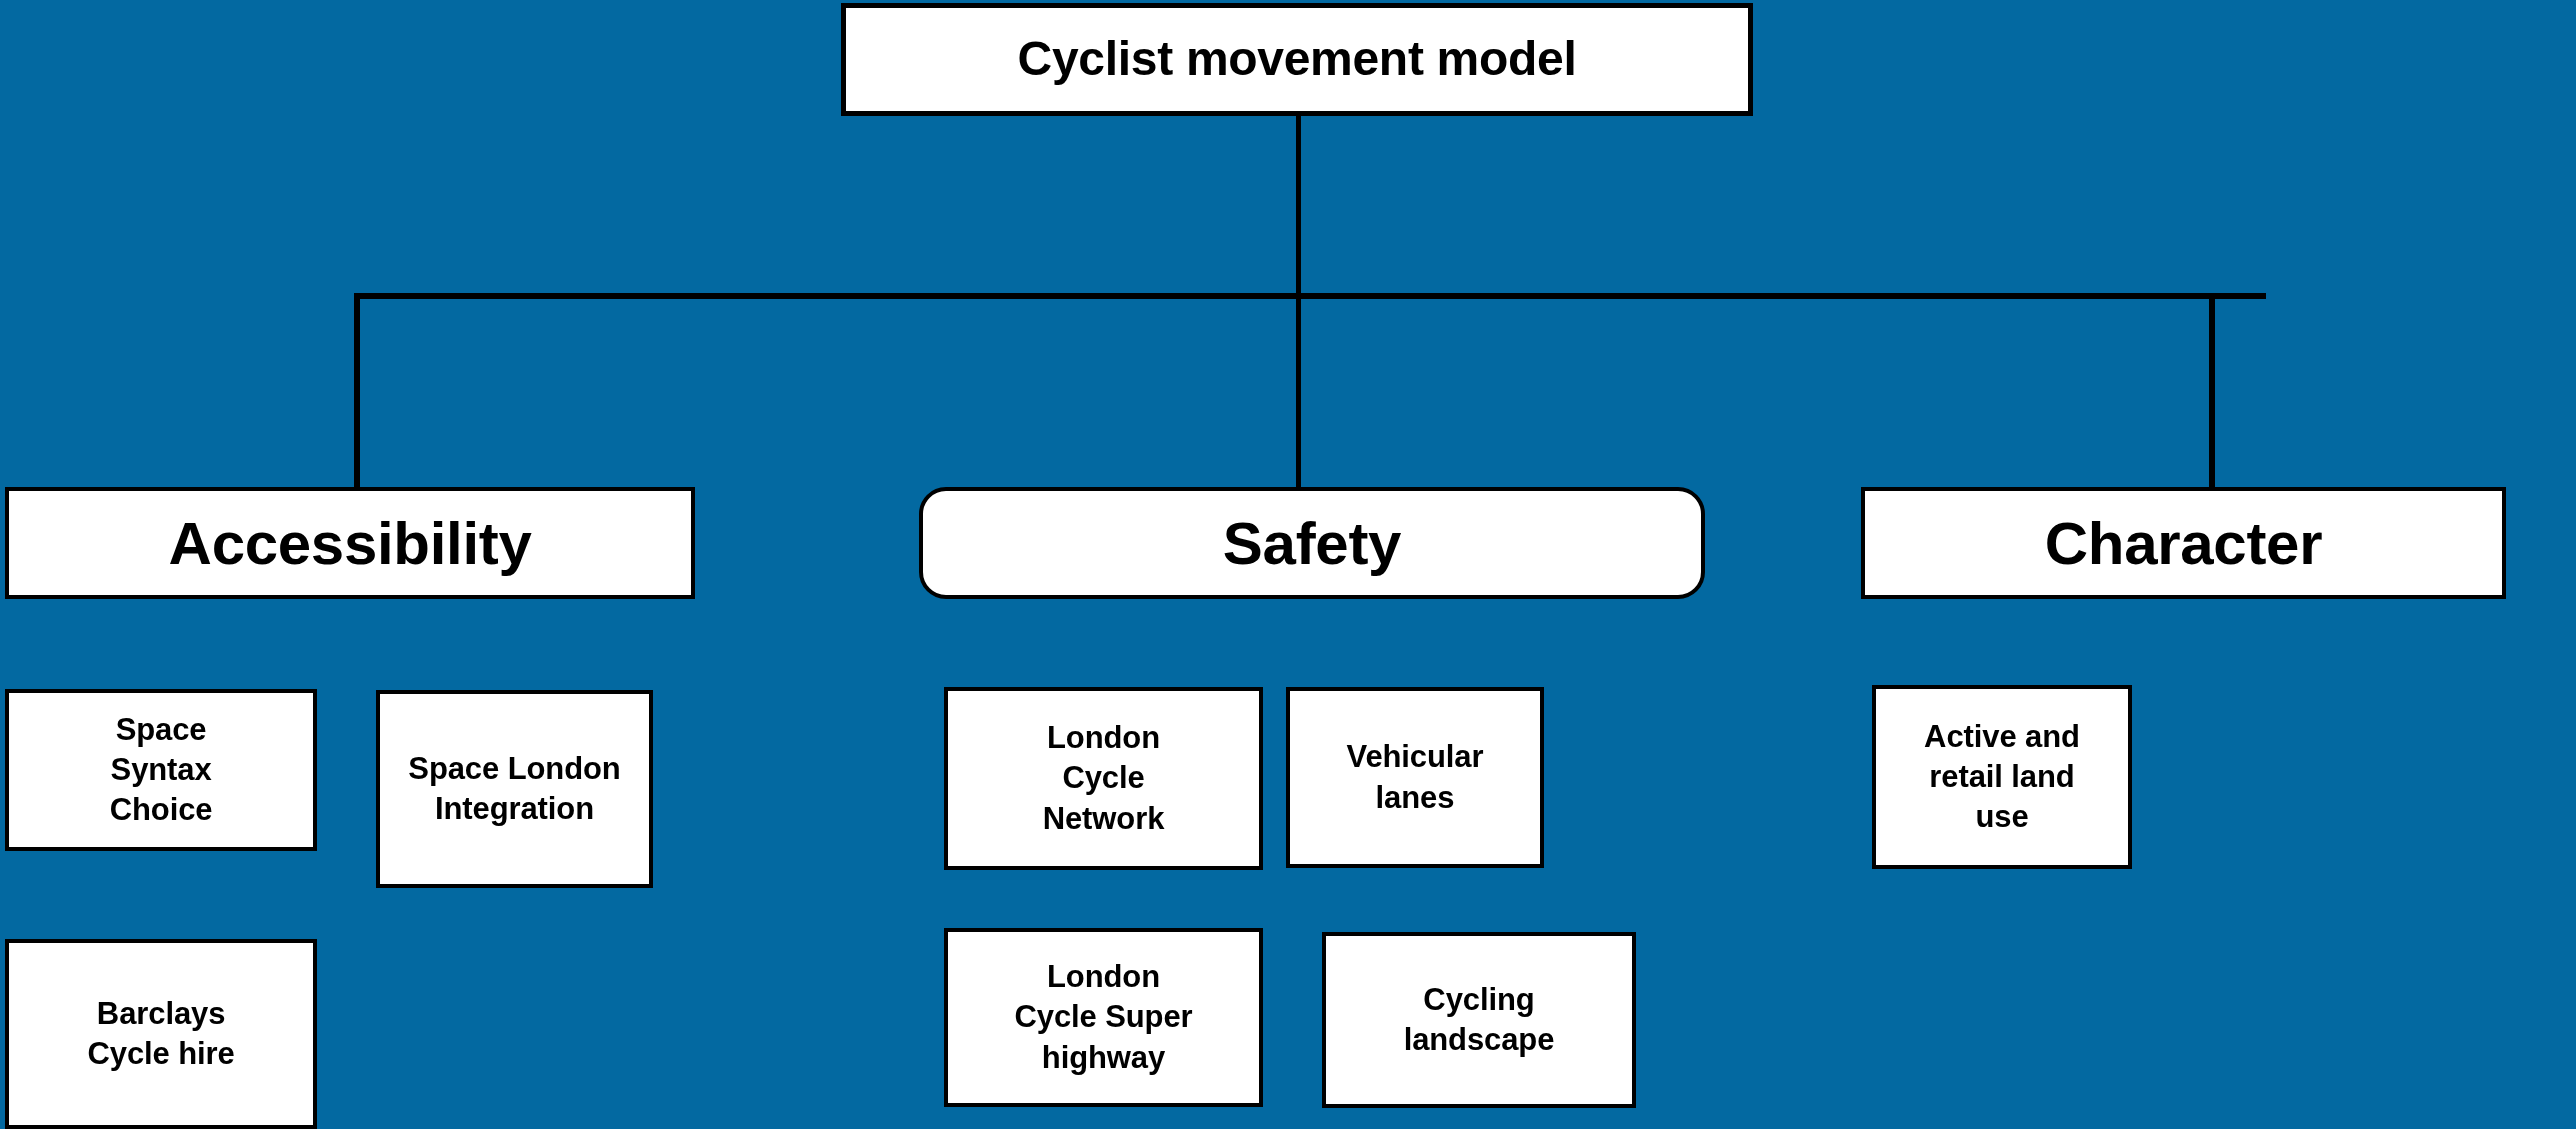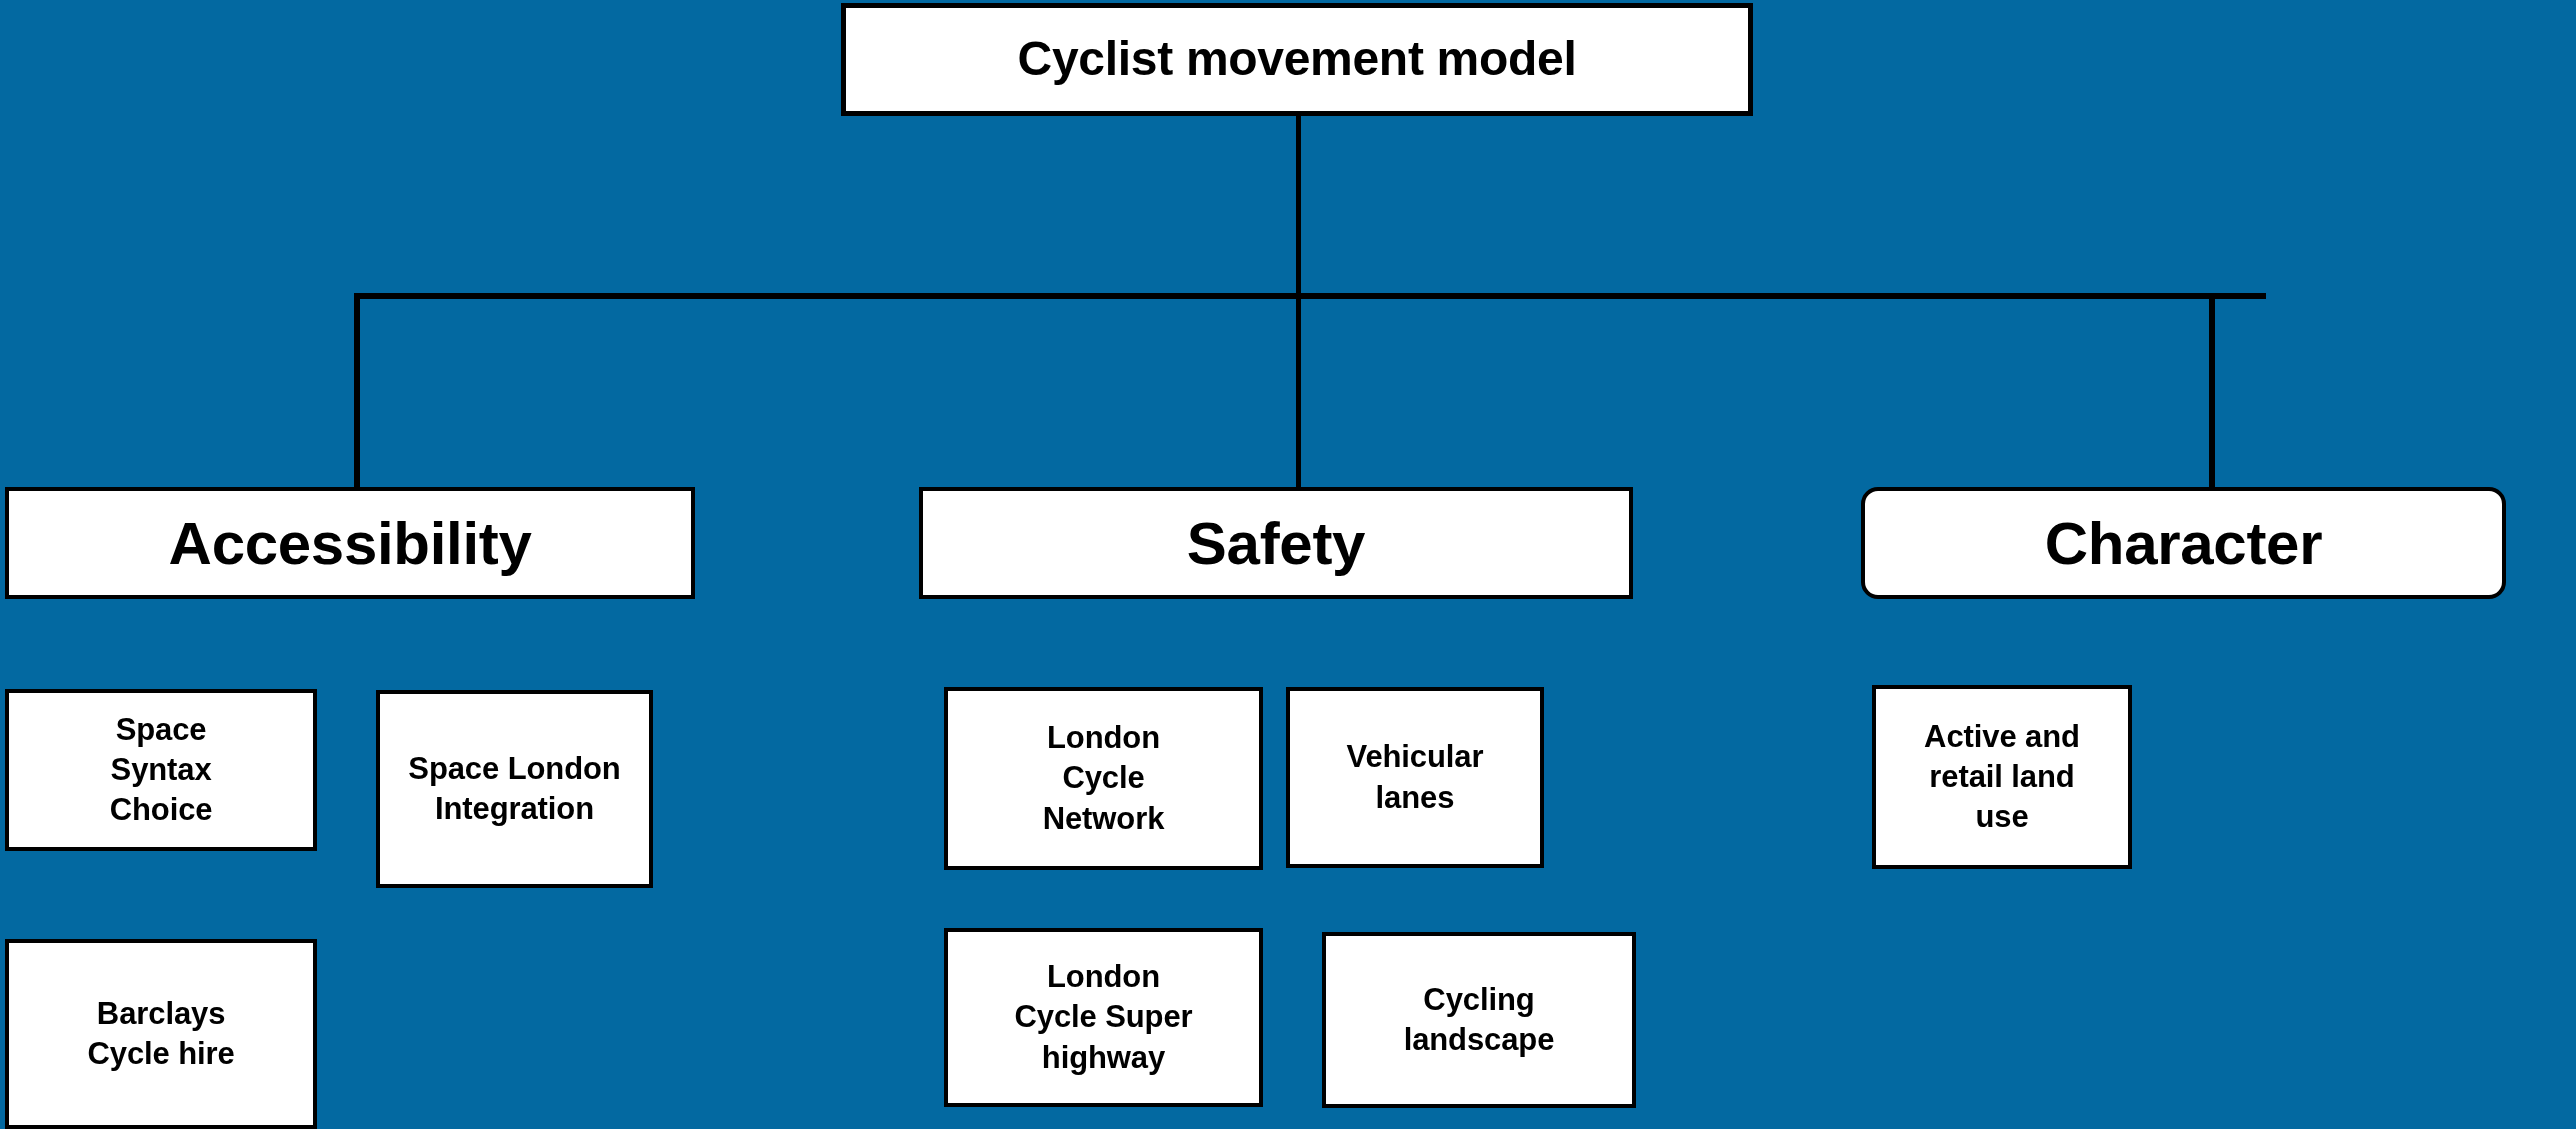--- a/index.html
+++ b/index.html
@@ -97,25 +97,25 @@
   <div class="conn conn-v" style="left:354px; top:293px; width:5.7px; height:194px;"></div>
 
   <div class="conn conn-v" style="left:1296px; top:293px; width:5.1px; height:194px;"></div>
 
   <div class="conn conn-v" style="left:2209px; top:293px; width:5.7px; height:194px;"></div>
 
   <div class="box level-cat" style="left:5.1px; top:487px; width:690px; height:112px;">
     <span class="box-label">Accessibility</span>
   </div>
 
-  <div class="box level-cat" style="left:919px; top:487px; width:714px; height:112px;">
+  <div class="box level-cat" style="left:919px; top:487px; width:786px; height:112px;border-radius:27px;">
     <span class="box-label">Safety</span>
   </div>
 
-  <div class="box level-cat" style="left:1861px; top:487px; width:645px; height:112px;border-radius:17px;">
+  <div class="box level-cat" style="left:1861px; top:487px; width:645px; height:112px;">
     <span class="box-label">Character</span>
   </div>
 
   <div class="box level-leaf" style="left:5.1px; top:689px; width:312px; height:162px;">
     <span class="box-label">Space
 Syntax
 Choice</span>
   </div>
 
   <div class="box level-leaf" style="left:376px; top:690px; width:277px; height:198px;">

